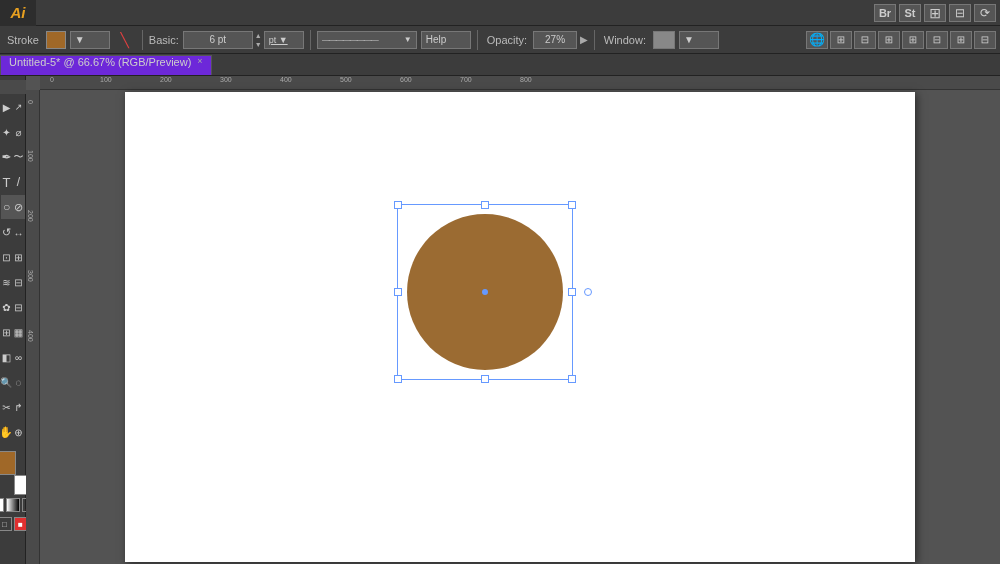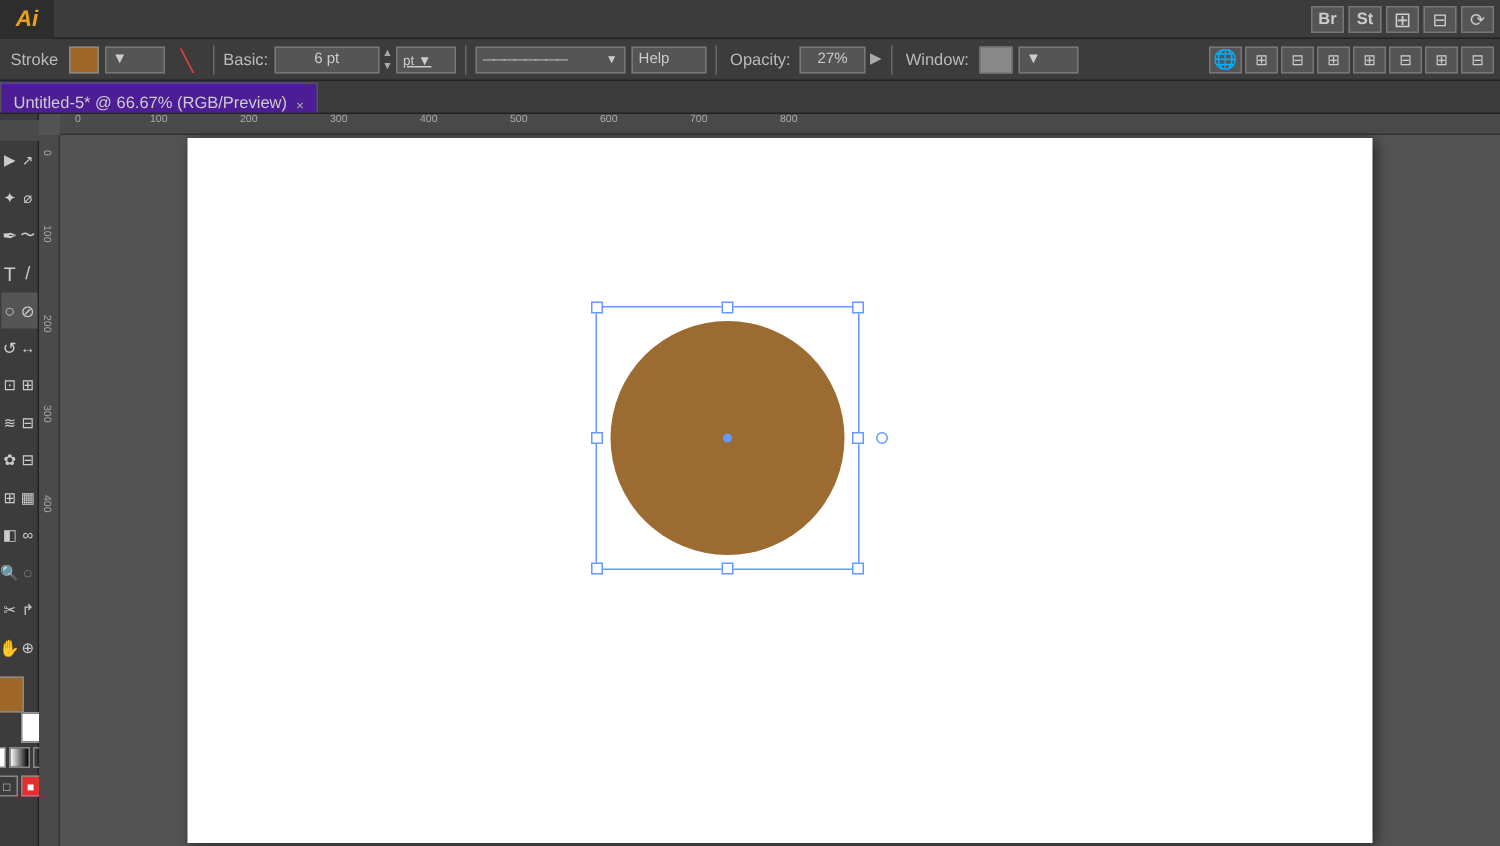--- a/index.html
+++ b/index.html
@@ -60,22 +60,22 @@
       justify-content: center; cursor: pointer;
     }
     .tb2-right-icons { display: flex; align-items: center; gap: 2px; margin-left: auto; }
 
     
     #tab-bar {
       width: 100%; height: 22px; background: #3c3c3c; display: flex; align-items: flex-end;
       border-bottom: 1px solid #222;
     }
     .doc-tab {
-      height: 20px; background: #4c1d95; border: 1px solid #555; border-bottom: none;
-      display: flex; align-items: flex-end; padding: 0 8px; font-size: 11px; color: #ccc;
+      height: 20px; background: #6d28d9; border: 1px solid #555; border-bottom: none;
+      display: flex; align-items: flex-start; padding: 0 8px; font-size: 11px; color: #ccc;
       gap: 6px; cursor: pointer;
     }
     .doc-tab .close-tab { font-size: 9px; color: #aaa; cursor: pointer; }
 
     
     #main-area { display: flex; width: 100%; height: calc(564px - 26px - 28px - 22px); }
 
     
     #left-toolbar {
       width: 26px; background: #3c3c3c; border-right: 1px solid #222;

